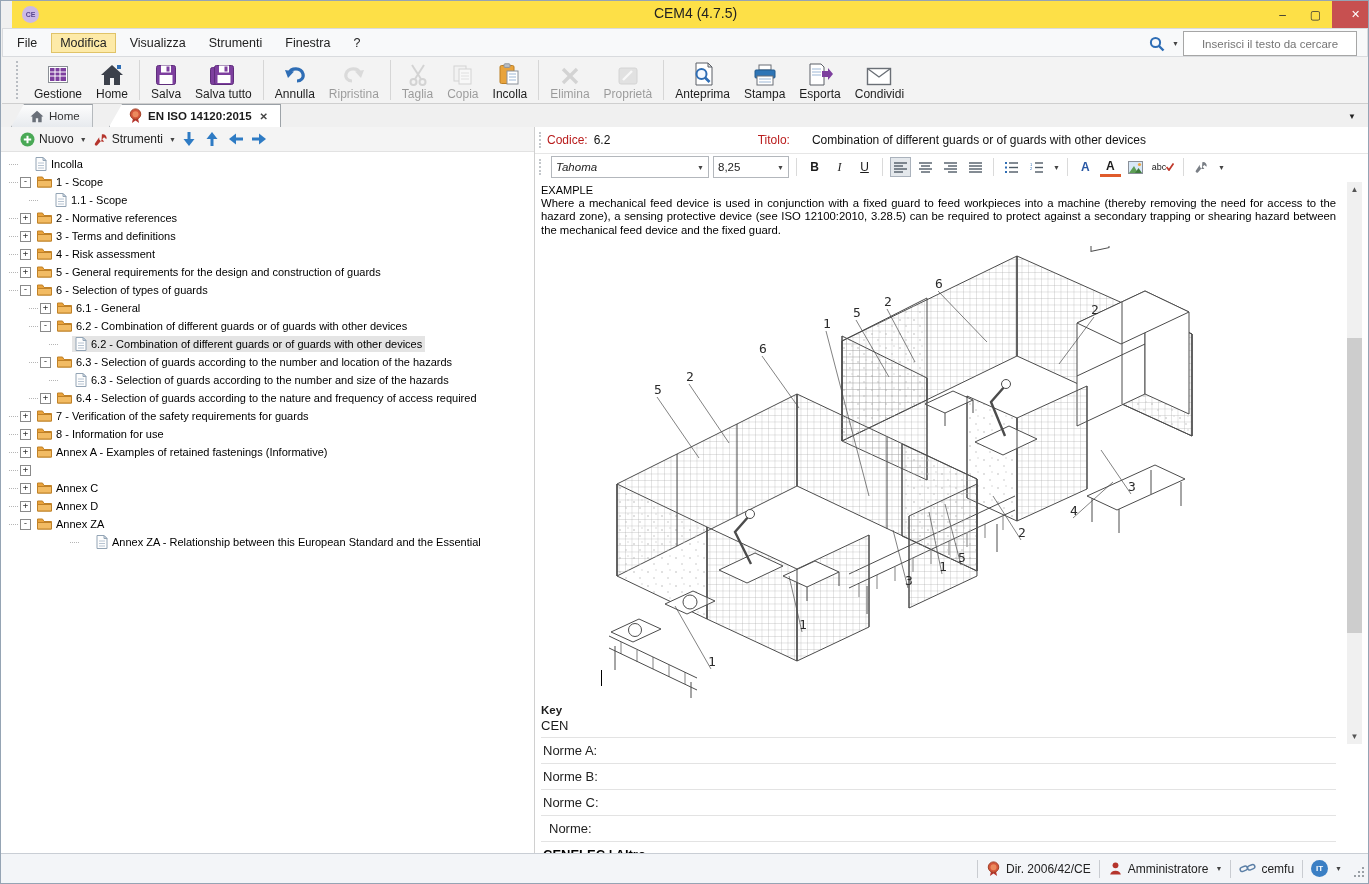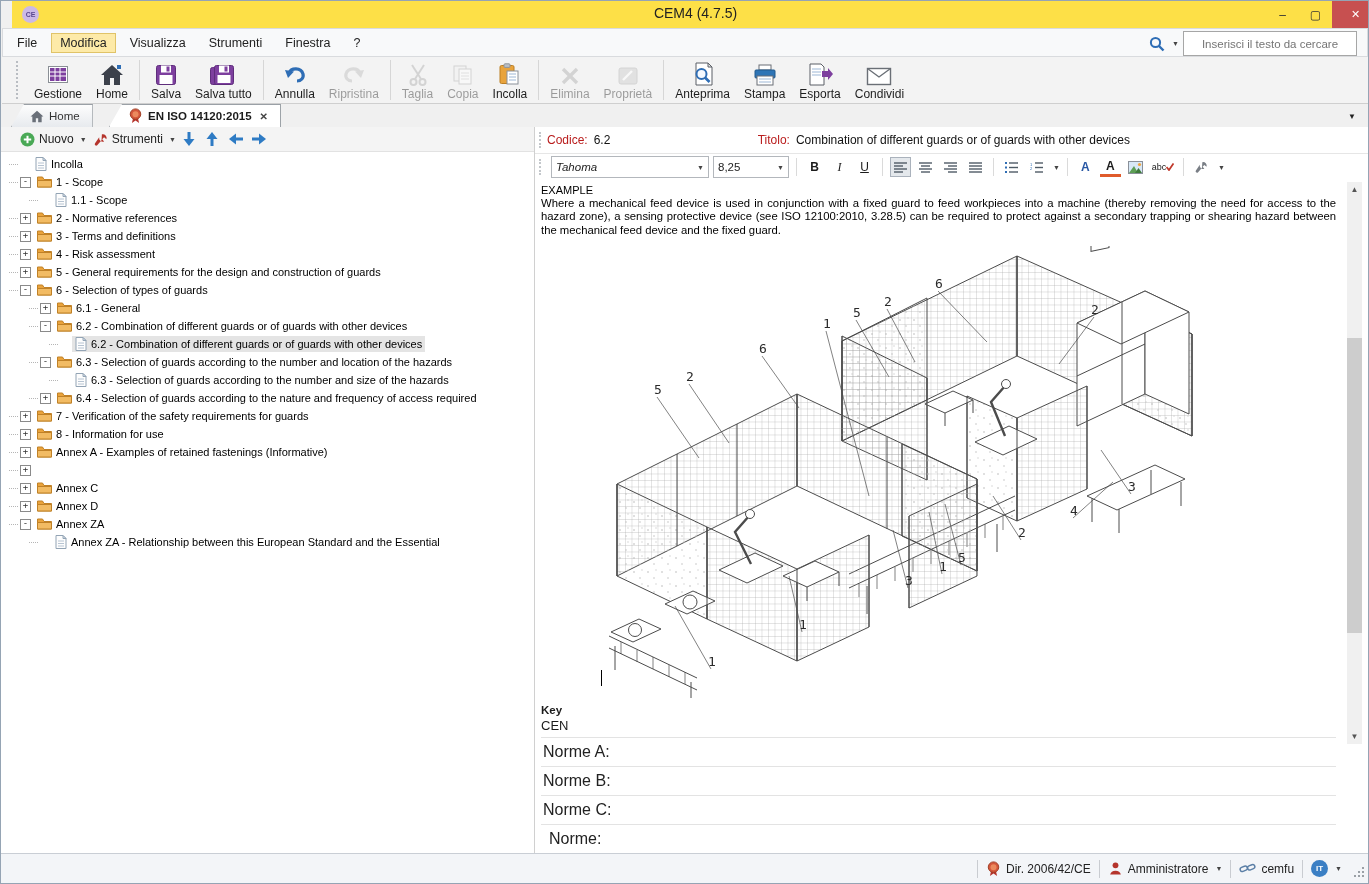--- a/index.html
+++ b/index.html
@@ -60,21 +60,21 @@
   
   .editor{position:absolute;left:0;top:53px;right:0;bottom:0;background:#fff;overflow:hidden;}
   .edit-inner{position:absolute;left:6px;top:4px;width:795px;}
   .example-head{font-size:11px;color:#000;}
   .example-text{font-size:11.3px;line-height:13.4px;text-align:justify;color:#000;margin-top:1px;}
   .diagram{margin-top:9px;margin-left:6px;}
   .text-cursor{position:absolute;left:66px;top:490px;width:1px;height:16px;background:#000;}
   .keysec{margin-top:6px;}
   .keysec .khead{font-size:11.5px;font-weight:bold;}
   .keysec .khead2{font-size:13px;font-weight:normal;margin-top:2px;padding-bottom:4px;}
-  .krow{font-size:16px;color:#222;padding:5px 0 5px 2px;border-top:1px solid #e3e3e3;}
+  .krow{font-size:13px;color:#222;padding:5px 0 5px 2px;border-top:1px solid #e3e3e3;}
   .krow.head{font-size:13px;font-weight:bold;color:#000;}
   .krow.indent{padding-left:8px;}
   .vscroll{position:absolute;right:8px;top:2px;width:15px;height:562px;background:#f0f0f0;}
   .vs-arrow{height:15px;display:flex;align-items:center;justify-content:center;font-size:8px;color:#555;}
   .vs-thumb{position:absolute;left:0;top:156px;width:15px;height:295px;background:#cdcdcd;}
   .vs-down{position:absolute;left:0;bottom:0;width:15px;}
   
   .statusbar{position:absolute;left:0;bottom:0;width:1369px;height:29px;background:#f3f5f8;border-top:1px solid #c9ced5;display:flex;align-items:center;justify-content:flex-end;font-size:12px;color:#222;}
   .sb-item{display:flex;align-items:center;gap:5px;padding:0 8px;}
   .sb-sep{width:1px;height:18px;background:#c9ccd1;}
@@ -671,21 +671,21 @@
             <span class="tcore">
               <span>
                 <svg width="15" height="12" viewBox="0 0 15 12">
                   <path d="M0.5 2 L0.5 11 L14.5 11 L14.5 3.5 L7 3.5 L5.5 1 L0.5 1 z" fill="#eaa33c" stroke="#c08127"></path>
                   <path d="M0.5 4.5 L14.5 4.5 L14.5 11 L0.5 11 z" fill="#f2bb63" stroke="#c08127"></path>
                 </svg>
               </span>
               <span>Annex ZA</span>
             </span>
           </div>
-          <div class="trow" style="padding-left: 28px;">
+          <div class="trow" style="padding-left: 45px; margin-left: 24px;">
             <span class="tstub"></span>
             <span style="width: 12px;"></span>
             <span class="tcore">
               <span>
                 <svg width="12" height="14" viewBox="0 0 12 14">
                   <polygon points="1,0.5 8,0.5 11,3.5 11,13.5 1,13.5" fill="#fdfdfd" stroke="#93a4b5"></polygon>
                   <polygon points="8,0.5 8,3.5 11,3.5" fill="#dfe7ef" stroke="#93a4b5"></polygon>
                   <g stroke="#b7c4d2">
                     <line x1="3" y1="6" x2="9" y2="6"></line>
                     <line x1="3" y1="8.5" x2="9" y2="8.5"></line>
@@ -698,21 +698,21 @@
           </div>
         </div>
     </div>
 
     <div class="rightpanel">
       <div class="row-codice">
         <span class="row-grip"></span>
         <span class="field-label">Codice:</span>
         <span class="field-val" style="width:92px;">6.2</span>
         <span class="field-label" style="margin-left:72px;">Titolo:</span>
-        <span class="field-val" style="flex:1;">Combination of different guards or of guards with other devices</span>
+        <span class="field-val" style="flex:1;margin-left:16px;">Combination of different guards or of guards with other devices</span>
       </div>
 
       <div class="row-font">
         <span class="row-grip"></span>
         <span class="combo" style="width:148px;font-style:italic;">
             <span>Tahoma</span>
             <span class="caret">▼</span>
           </span>
         <span class="combo" style="width:66px;">
             <span>8,25</span>

